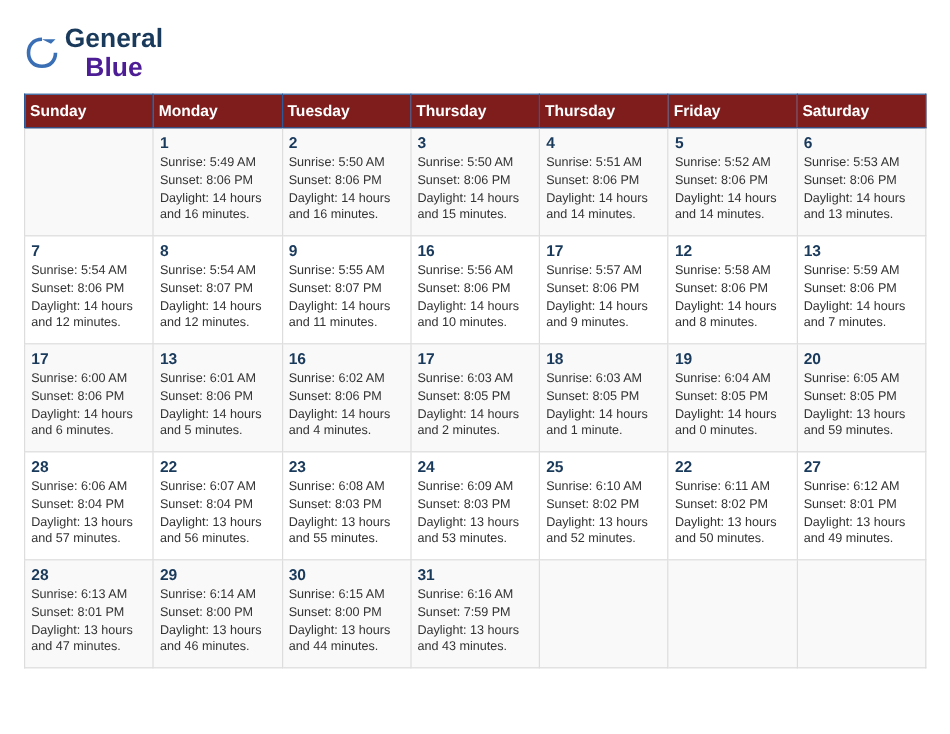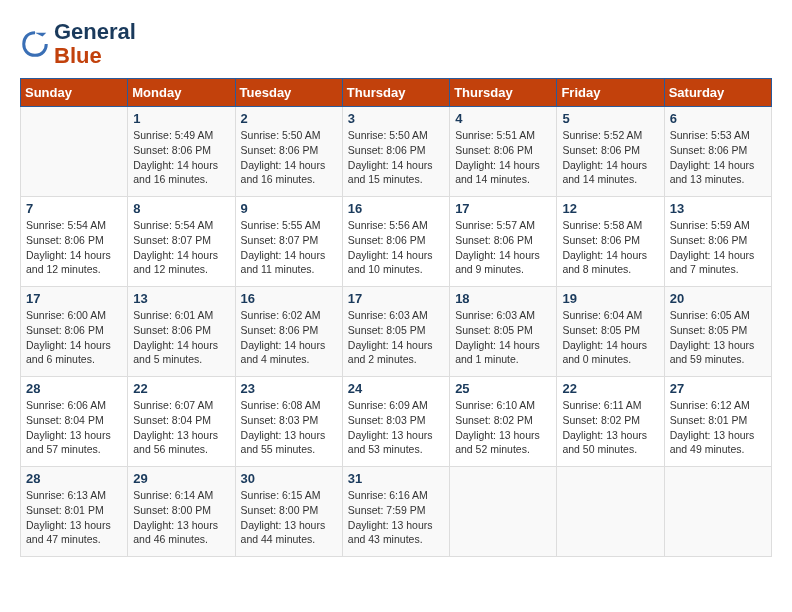--- a/index.html
+++ b/index.html
@@ -18,23 +18,24 @@
     }
     .logo {
       display: flex;
       align-items: center;
     }
     .logo-text {
       font-size: 22px;
       font-weight: bold;
       color: #1a3a5c;
       line-height: 1.1;
+      text-align: center;
     }
     .logo-text span {
-      color: #c2410c;
+      color: #4c1d95;
     }
     .logo-icon {
       width: 30px;
       height: 30px;
       margin-right: 4px;
     }
     .title-block {
       text-align: right;
     }
     .month-title {
@@ -45,21 +46,21 @@
     .location {
       font-size: 15px;
       color: #333;
     }
     table {
       width: 100%;
       border-collapse: collapse;
       font-size: 11px;
     }
     thead tr {
-      background-color: #c2410c;
+      background-color: #7f1d1d;
       color: #fff;
     }
     thead th {
       padding: 6px 4px;
       text-align: left;
       font-size: 13px;
       font-weight: bold;
       border: 1px solid #2a5a9a;
     }
     tbody tr {

